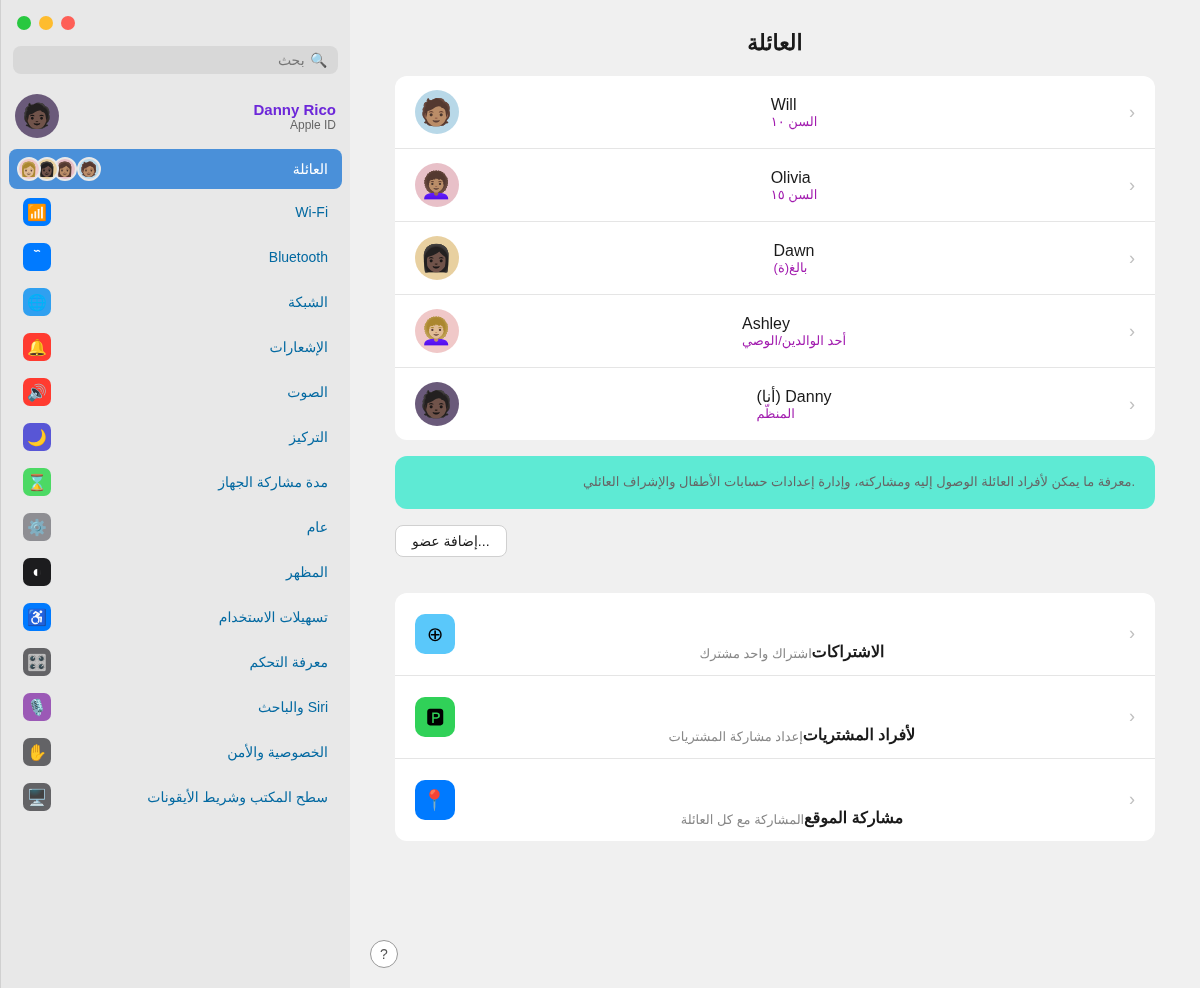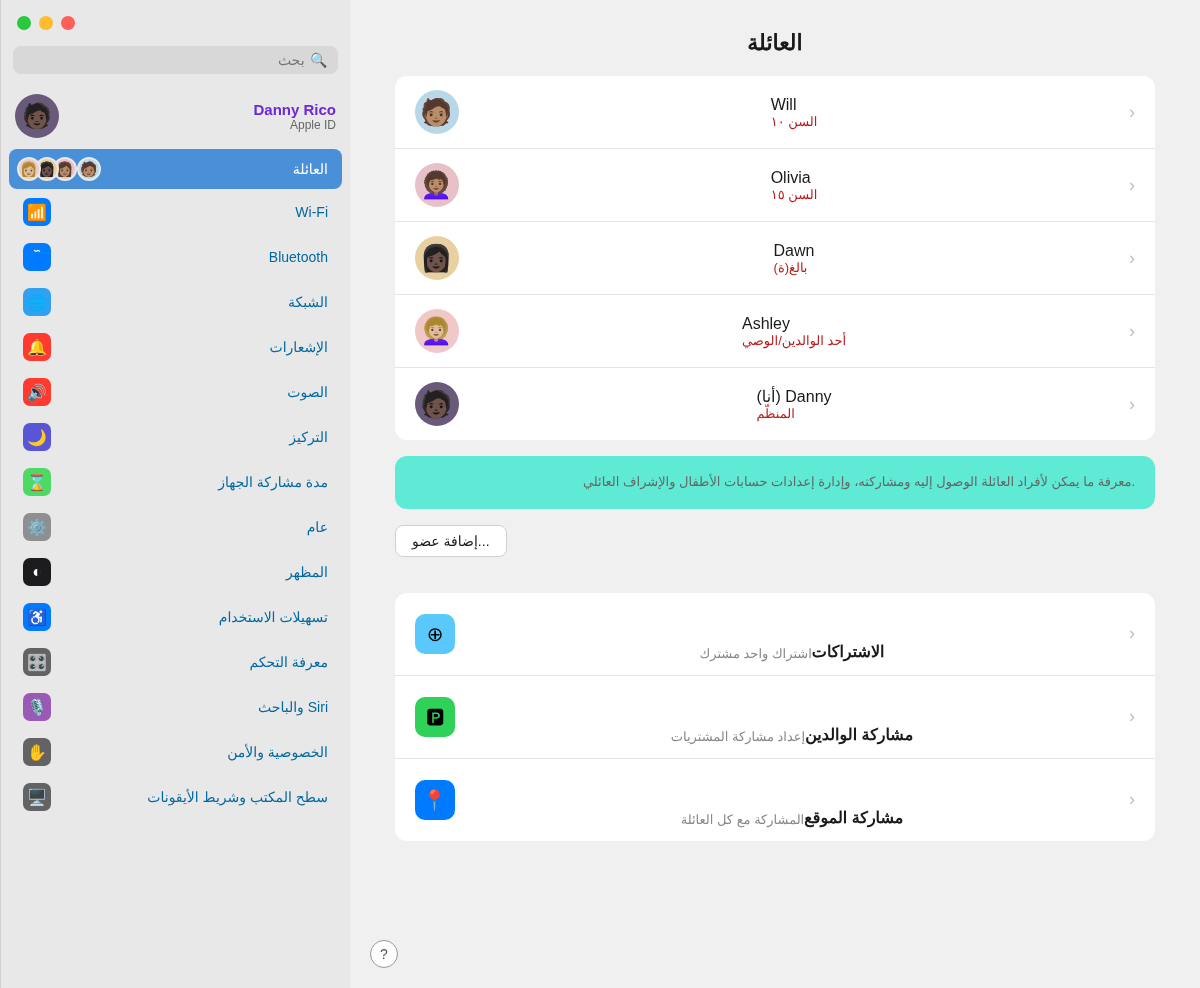--- a/index.html
+++ b/index.html
@@ -40,21 +40,21 @@
       cursor: pointer;
     }
     .member-row:last-child { border-bottom: none; }
 
     .member-info {
       display: flex;
       flex-direction: column;
       align-items: flex-end;
     }
     .member-name { font-size: 16px; font-weight: 500; color: #1a1a1a; }
-    .member-role { font-size: 13px; color: #b91c1c; text-align: center; }
+    .member-role { font-size: 13px; color: #a21caf; text-align: center; }
 
     .member-left {
       display: flex;
       align-items: center;
       gap: 12px;
     }
 
     .avatar {
       width: 44px;
       height: 44px;
@@ -467,21 +467,21 @@
       <span class="service-name">الاشتراكات</span>
       <span class="service-desc">اشتراك واحد مشترك</span>
     </div>
     <div class="service-icon" style="background:#5ac8fa;">⊕</div>
   </div>
         <div class="service-row">
     <div class="member-left">
       <span class="chevron-left">‹</span>
     </div>
     <div class="service-info">
-      <span class="service-name">مشاركة الوالدين</span>
+      <span class="service-name">لأفراد المشتريات</span>
       <span class="service-desc">إعداد مشاركة المشتريات</span>
     </div>
     <div class="service-icon" style="background:#30d158;">🅿</div>
   </div>
         <div class="service-row">
     <div class="member-left">
       <span class="chevron-left">‹</span>
     </div>
     <div class="service-info">
       <span class="service-name">مشاركة الموقع</span>

